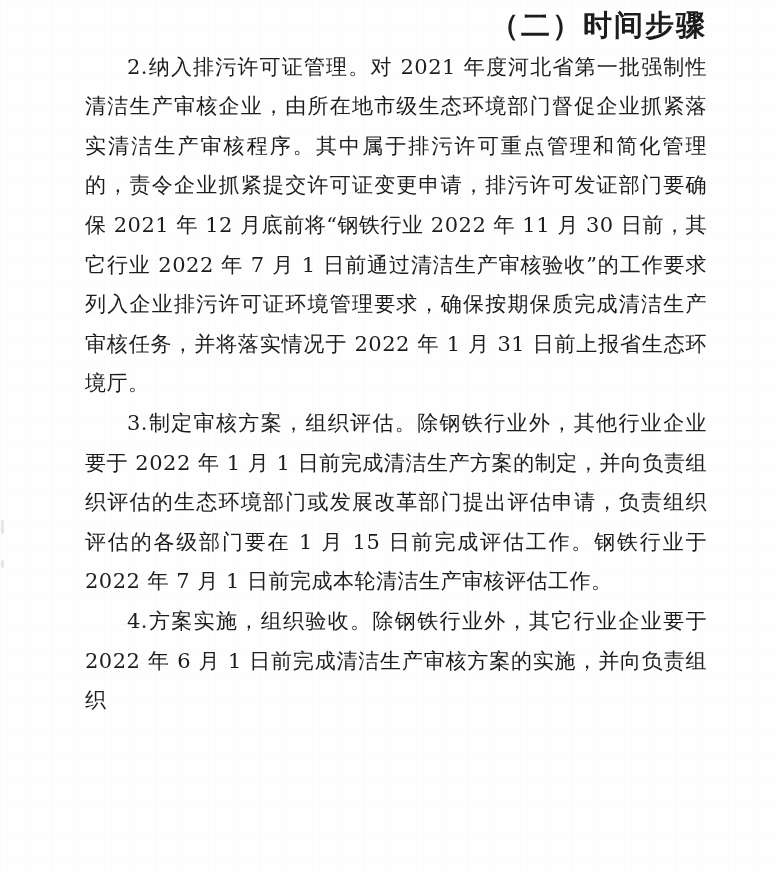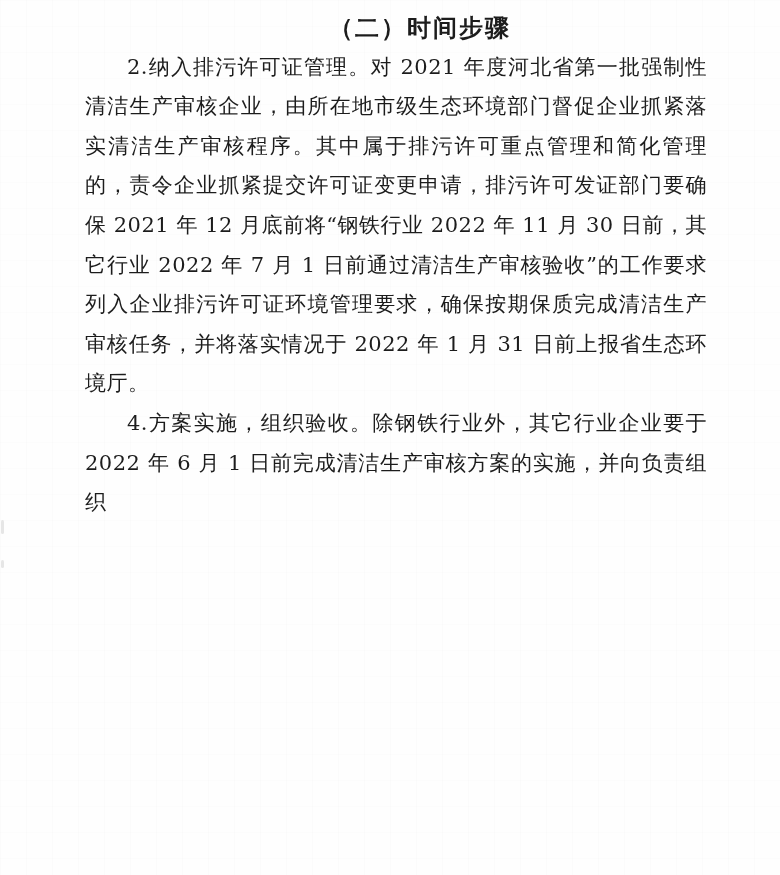--- a/index.html
+++ b/index.html
@@ -29,26 +29,27 @@
     font-family: "DejaVu Serif", "Liberation Serif", serif;
     font-size: 21px;
     line-height: 39.6px;
     text-align: justify;
     text-justify: inter-ideograph;
     letter-spacing: 0.5px;
   }
   .section-heading {
     margin: 0;
     padding: 0;
-    font-size: 24px;
+    font-size: 29px;
     font-weight: bold;
     line-height: 39.6px;
     text-indent: 2em;
-    text-align: center;
+    text-align: right;
     letter-spacing: 2px;
+    font-family: Liberation Mono, monospace;
   }
   .para {
     margin: 0;
     padding: 0;
     text-indent: 2em;
   }
   
   .edge-artifact {
     position: absolute;
     left: 1px;
@@ -65,16 +66,17 @@
 <div class="scan-page">
   <div class="edge-artifact a1"></div>
   <div class="edge-artifact a2"></div>
 
   <div class="text-block">
     <h2 class="section-heading">（二）时间步骤</h2>
 
 
     <p class="para">2.纳入排污许可证管理。对 2021 年度河北省第一批强制性清洁生产审核企业，由所在地市级生态环境部门督促企业抓紧落实清洁生产审核程序。其中属于排污许可重点管理和简化管理的，责令企业抓紧提交许可证变更申请，排污许可发证部门要确保 2021 年 12 月底前将“钢铁行业 2022 年 11 月 30 日前，其它行业 2022 年 7 月 1 日前通过清洁生产审核验收”的工作要求列入企业排污许可证环境管理要求，确保按期保质完成清洁生产审核任务，并将落实情况于 2022 年 1 月 31 日前上报省生态环境厅。</p>
 
+    <p class="para">3.制定审核方案，组织评估。除钢铁行业外，其他行业企业要于 2022 年 1 月 1 日前完成清洁生产方案的制定，并向负责组织评估的生态环境部门或发展改革部门提出评估申请，负责组织评估的各级部门要在 1 月 15 日前完成评估工作。钢铁行业于 2022 年 7 月 1 日前完成本轮清洁生产审核评估工作。</p>
 
     <p class="para">4.方案实施，组织验收。除钢铁行业外，其它行业企业要于 2022 年 6 月 1 日前完成清洁生产审核方案的实施，并向负责组织</p>
   </div>
 </div>
 
 </body></html>

